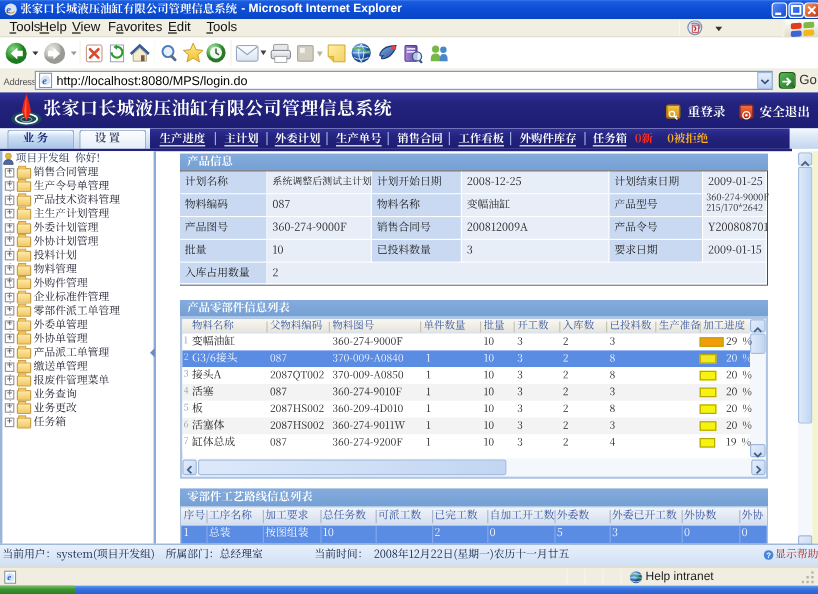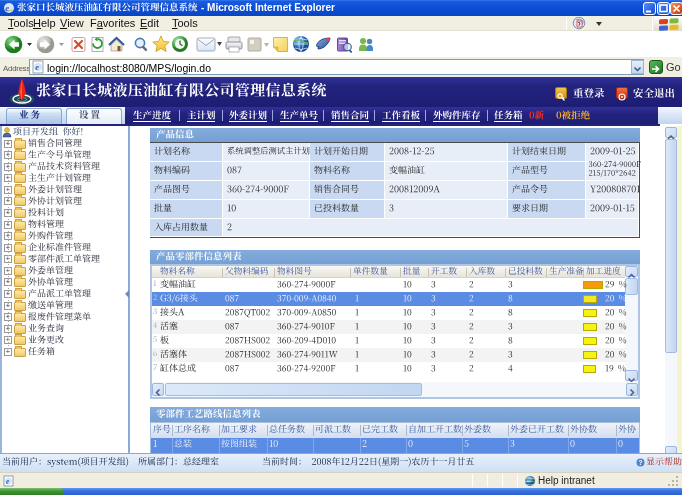--- a/index.html
+++ b/index.html
@@ -238,21 +238,21 @@
   </svg>
 
 <div class="abs" id="addr"></div>
 <div class="abs" style="left:3px;top:63.5px;font-size:7.8px;letter-spacing:-0.2px;color:#555">Address</div>
 <div class="abs" id="addrin"></div>
 <svg class="abs" style="left:32px;top:60px" width="13" height="14" viewBox="0 0 13 14">
     <rect x="1" y="1" width="10" height="12" fill="#fff" stroke="#789" stroke-width=".8"></rect>
     <circle cx="6" cy="7" r="4" fill="#d6e4f8"></circle>
     <text x="3.2" y="10" font-size="8.5" font-style="italic" font-weight="bold" fill="#2b66c8" font-family="Liberation Serif">e</text>
   </svg>
-<div class="abs" style="left:47px;top:62px;font-size:10.5px;color:#000">login://localhost:8080/MPS/login.do</div>
+<div class="abs" style="left:47px;top:62px;font-size:10.5px;color:#000">http://localhost:8080/MPS/login.do</div>
 <div class="abs" style="left:631px;top:60px;width:13px;height:14px;background:linear-gradient(180deg,#e6eefb,#c2d6f2);border:1px solid #9cb6dd"><svg width="11" height="12" viewBox="0 0 11 12">
       <path d="M2.5 4.5 5.5 7.5 8.5 4.5" fill="none" stroke="#35527a" stroke-width="1.4"></path>
     </svg></div>
 <div class="abs" style="left:649px;top:60px;width:14px;height:14px;background:linear-gradient(135deg,#5cb85c,#2e8b2e 70%,#1e6b1e);border-radius:3px;border:1px solid #1a5a1a"><svg width="12" height="12" viewBox="0 0 12 12">
       <path d="M2 6 8 6 M5.5 3 8.5 6 5.5 9" stroke="#fff" stroke-width="1.6" fill="none"></path>
     </svg></div>
 <div class="abs" style="left:666px;top:61px;font-size:11px;color:#333">Go</div>
 
 <div class="abs" id="hdr"></div>
 <svg class="abs" style="left:7px;top:78px" width="30" height="28" viewBox="0 0 30 28">

